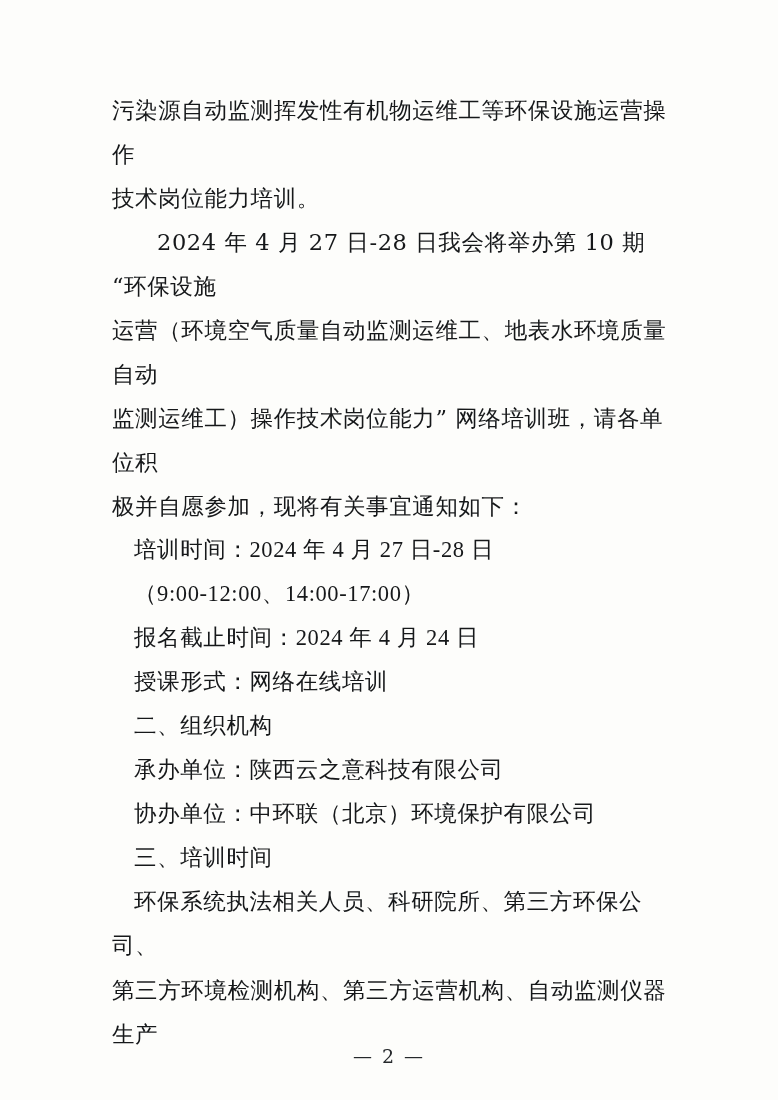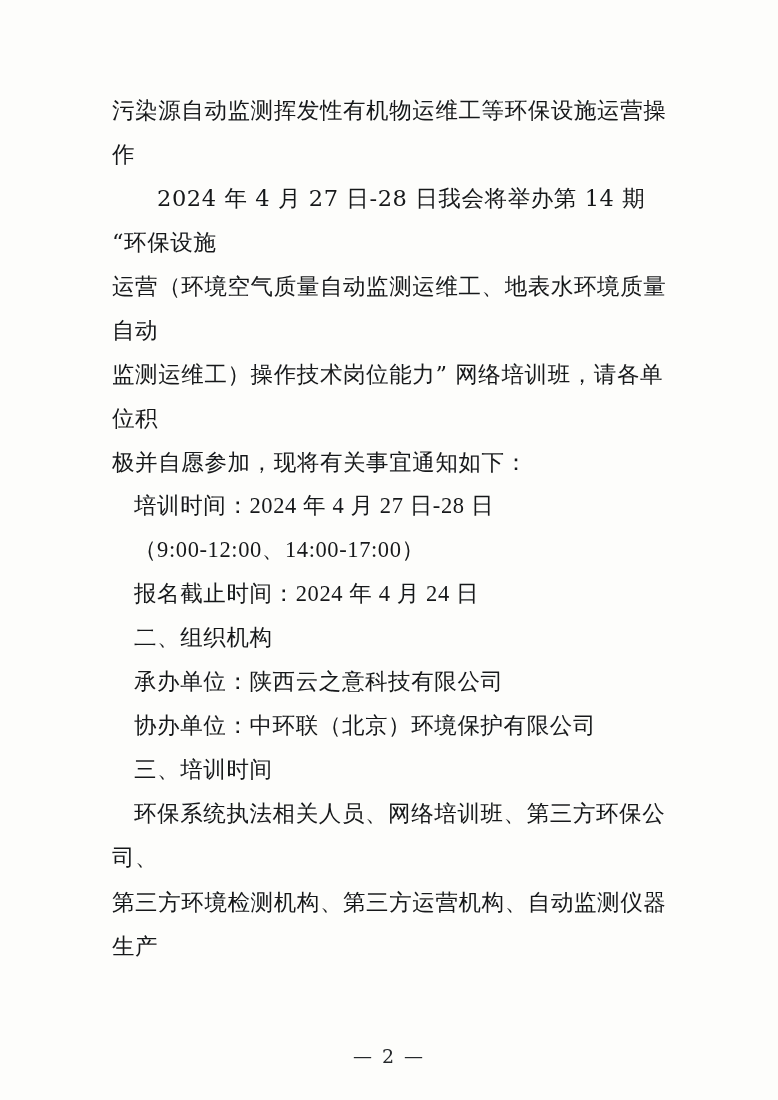--- a/index.html
+++ b/index.html
@@ -57,34 +57,36 @@
     letter-spacing: 2px;
   }
 </style>
 </head>
 <body>
 
 <div class="page">
   <div class="content">
 
     <div class="line">污染源自动监测挥发性有机物运维工等环保设施运营操作</div>
+    <div class="line">技术岗位能力培训。</div>
 
-    <div class="line indent">2024 年 4 月 27 日-28 日我会将举办第 14 期 “环保设施</div>
+    <div class="line indent">2024 年 4 月 27 日-28 日我会将举办第 10 期 “环保设施</div>
     <div class="line">运营（环境空气质量自动监测运维工、地表水环境质量自动</div>
     <div class="line">监测运维工）操作技术岗位能力” 网络培训班，请各单位积</div>
     <div class="line">极并自愿参加，现将有关事宜通知如下：</div>
 
     <div class="line indent-small">培训时间：2024 年 4 月 27 日-28 日</div>
     <div class="line indent-small">（9:00-12:00、14:00-17:00）</div>
     <div class="line indent-small">报名截止时间：2024 年 4 月 24 日</div>
+    <div class="line indent-small">授课形式：网络在线培训</div>
 
     <div class="line indent-small">二、组织机构</div>
     <div class="line indent-small">承办单位：陕西云之意科技有限公司</div>
     <div class="line indent-small">协办单位：中环联（北京）环境保护有限公司</div>
 
     <div class="line indent-small">三、培训时间</div>
-    <div class="line indent-small">环保系统执法相关人员、网络培训班、第三方环保公司、</div>
+    <div class="line indent-small">环保系统执法相关人员、科研院所、第三方环保公司、</div>
     <div class="line">第三方环境检测机构、第三方运营机构、自动监测仪器生产</div>
 
   </div>
 
   <div class="footer">— 2 —</div>
 </div>
 
 </body></html>

